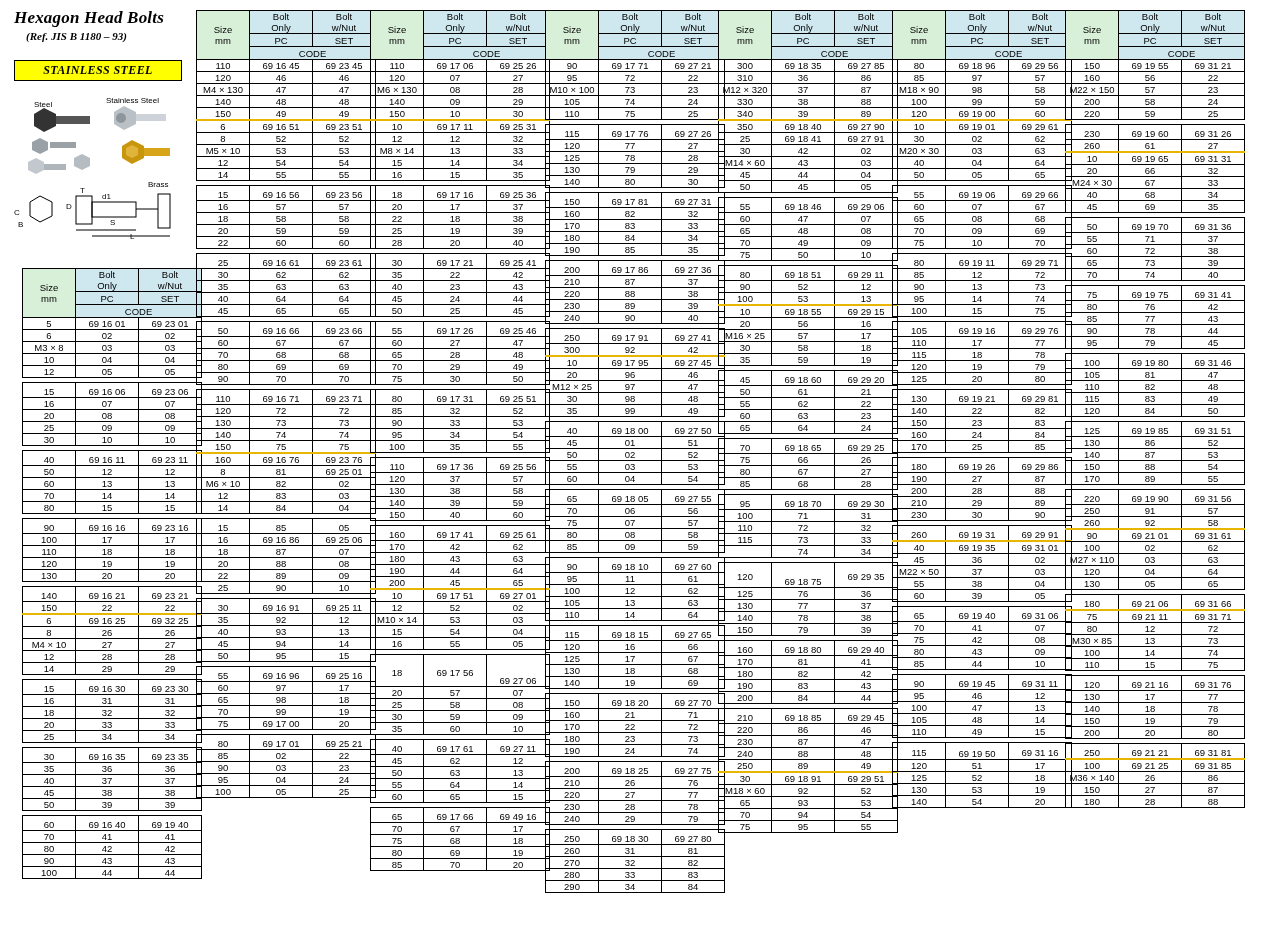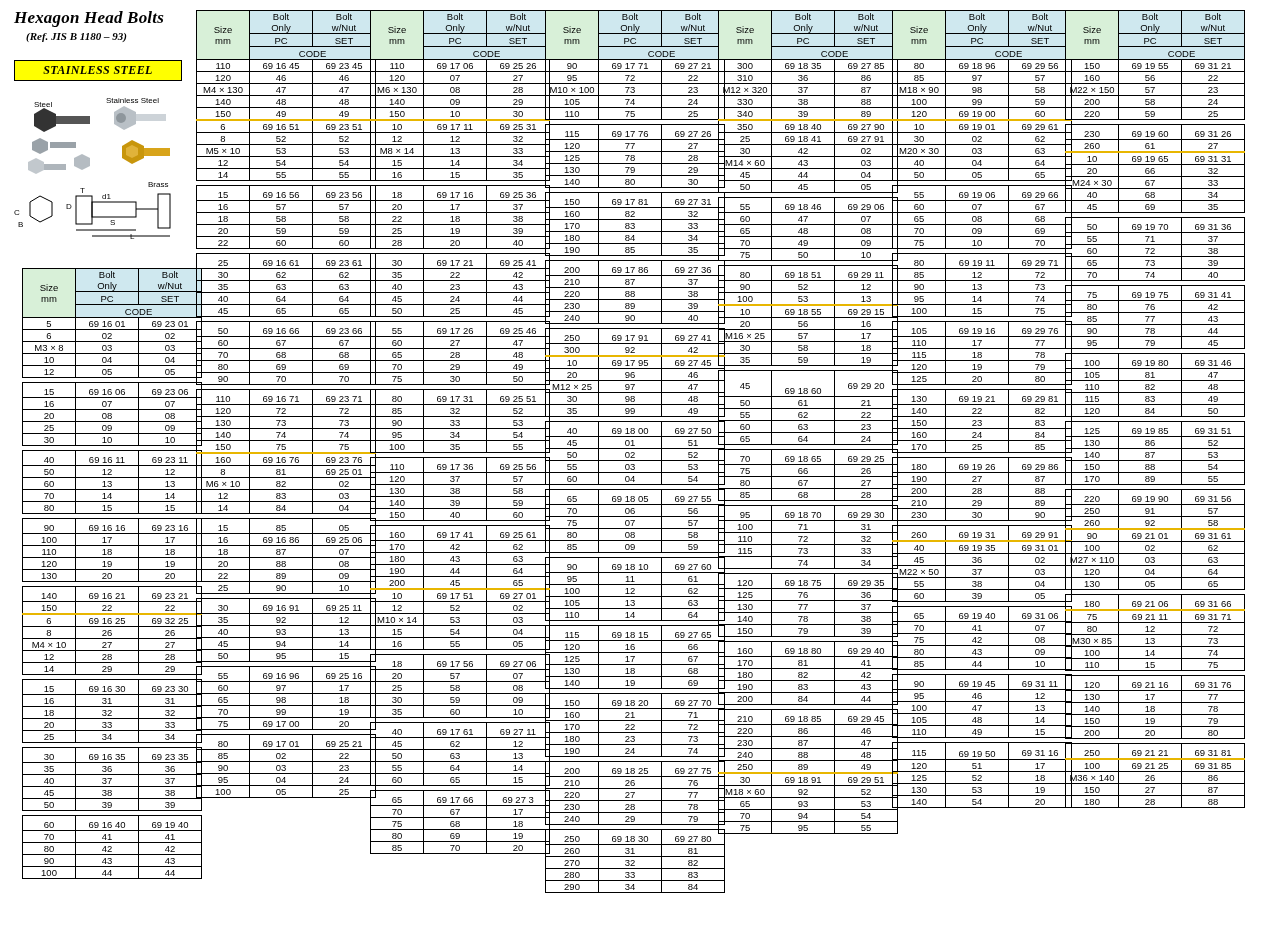--- a/index.html
+++ b/index.html
@@ -993,21 +993,21 @@
             <td class="c2">05</td>
           </tr>
           <tr>
             <td class="nb" style="height:4px"></td>
             <td class="nb"></td>
             <td class="nb"></td>
           </tr>
           <tr class="rowsz">
             <td class="sz" style="padding-top:3px">18</td>
             <td class="c1" style="padding-top:3px">69 17 56</td>
-            <td class="c2" style="padding-top:3px">69 27 06</td>
+            <td class="c2" style="padding-top:20px">69 27 06</td>
           </tr>
           <tr class="rowsz">
             <td class="sz">20</td>
             <td class="c1">57</td>
             <td class="c2">07</td>
           </tr>
           <tr class="rowsz">
             <td class="sz">25</td>
             <td class="c1">58</td>
             <td class="c2">08</td>
@@ -1053,21 +1053,21 @@
             <td class="c2">15</td>
           </tr>
           <tr>
             <td class="nb" style="height:4px"></td>
             <td class="nb"></td>
             <td class="nb"></td>
           </tr>
           <tr class="rowsz">
             <td class="sz" style="padding-top:3px">65</td>
             <td class="c1" style="padding-top:3px">69 17 66</td>
-            <td class="c2" style="padding-top:3px">69 27 3</td>
+            <td class="c2" style="padding-top:3px">69 49 16</td>
           </tr>
           <tr class="rowsz">
             <td class="sz">70</td>
             <td class="c1">67</td>
             <td class="c2">17</td>
           </tr>
           <tr class="rowsz">
             <td class="sz">75</td>
             <td class="c1">68</td>
             <td class="c2">18</td>
@@ -1615,21 +1615,21 @@
             <td class="c1">59</td>
             <td class="c2">19</td>
           </tr>
           <tr>
             <td class="nb" style="height:4px"></td>
             <td class="nb"></td>
             <td class="nb"></td>
           </tr>
           <tr class="rowsz">
             <td class="sz" style="padding-top:3px">45</td>
-            <td class="c1" style="padding-top:14px">69 18 60</td>
+            <td class="c1" style="padding-top:3px">69 18 60</td>
             <td class="c2" style="padding-top:3px">69 29 20</td>
           </tr>
           <tr class="rowsz">
             <td class="sz">50</td>
             <td class="c1">61</td>
             <td class="c2">21</td>
           </tr>
           <tr class="rowsz">
             <td class="sz">55</td>
             <td class="c1">62</td>
@@ -1700,21 +1700,21 @@
             <td class="c1">74</td>
             <td class="c2">34</td>
           </tr>
           <tr>
             <td class="nb" style="height:4px"></td>
             <td class="nb"></td>
             <td class="nb"></td>
           </tr>
           <tr class="rowsz">
             <td class="sz" style="padding-top:3px">120</td>
-            <td class="c1" style="padding-top:3px">69 18 75</td>
+            <td class="c1" style="padding-top:13px">69 18 75</td>
             <td class="c2" style="padding-top:3px">69 29 35</td>
           </tr>
           <tr class="rowsz">
             <td class="sz">125</td>
             <td class="c1">76</td>
             <td class="c2">36</td>
           </tr>
           <tr class="rowsz">
             <td class="sz">130</td>
             <td class="c1">77</td>

